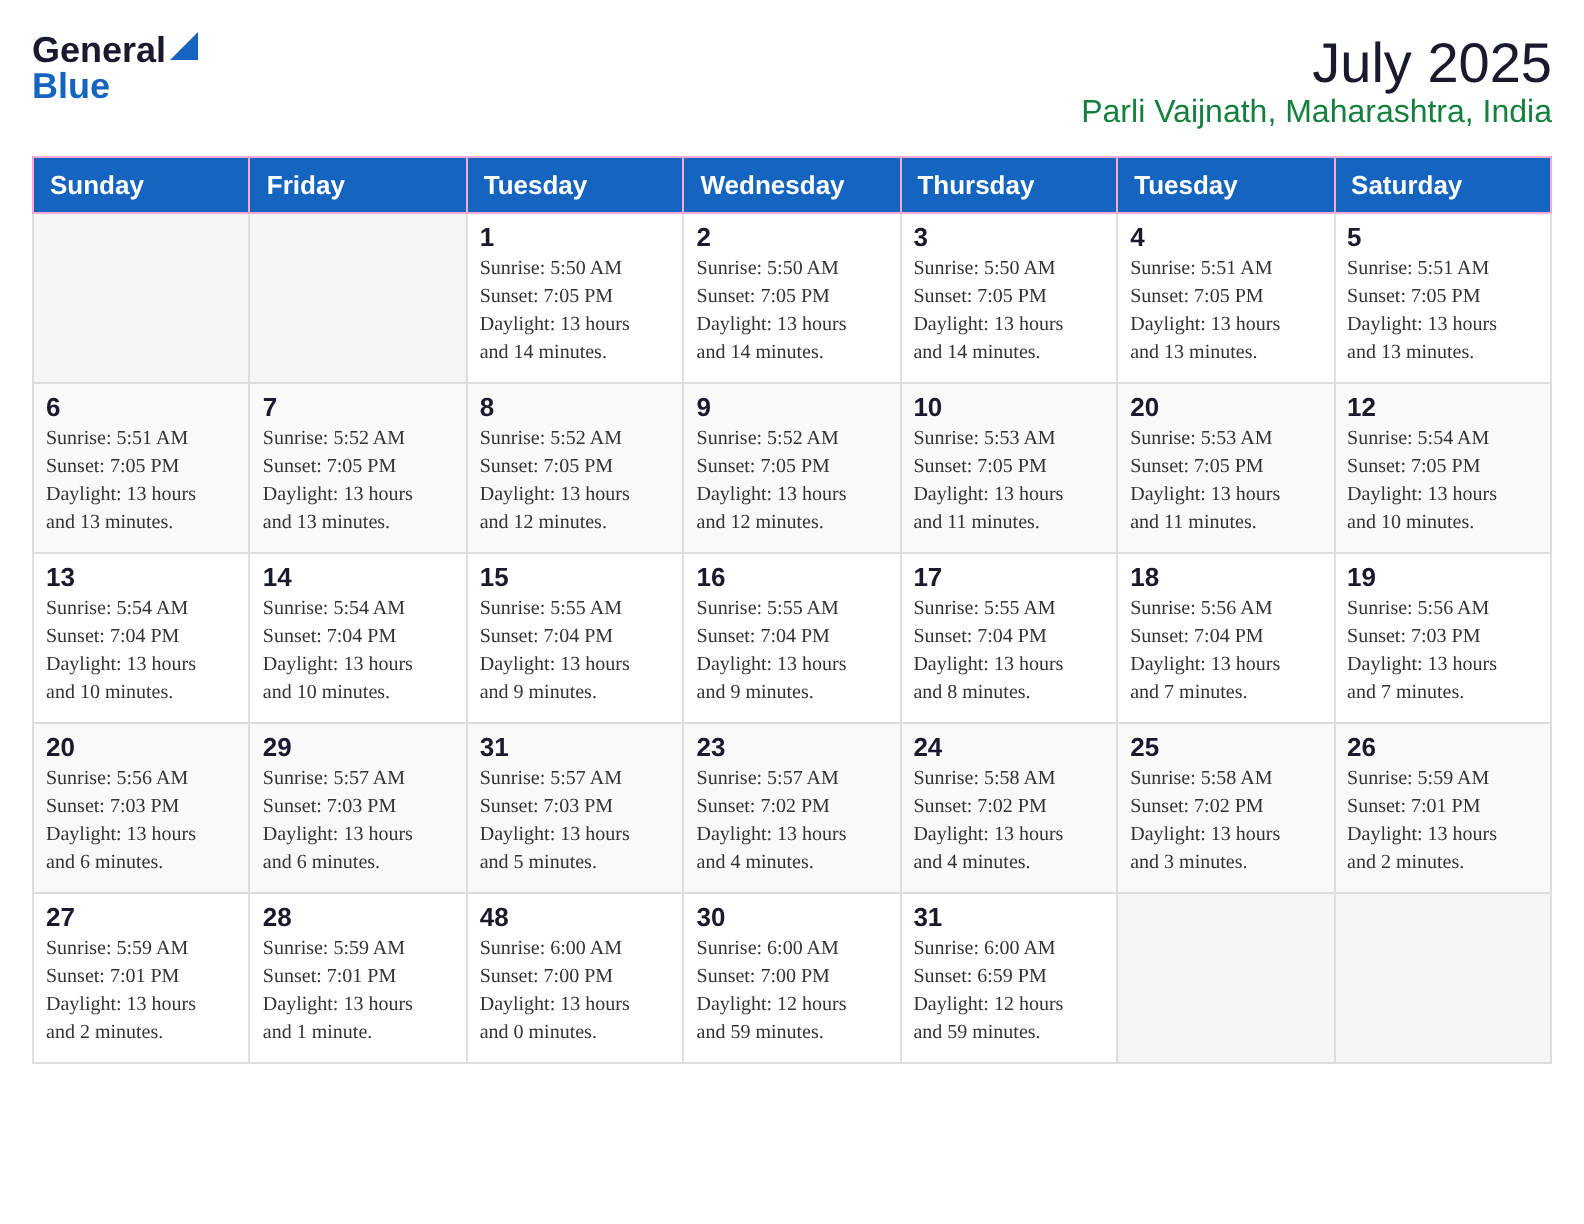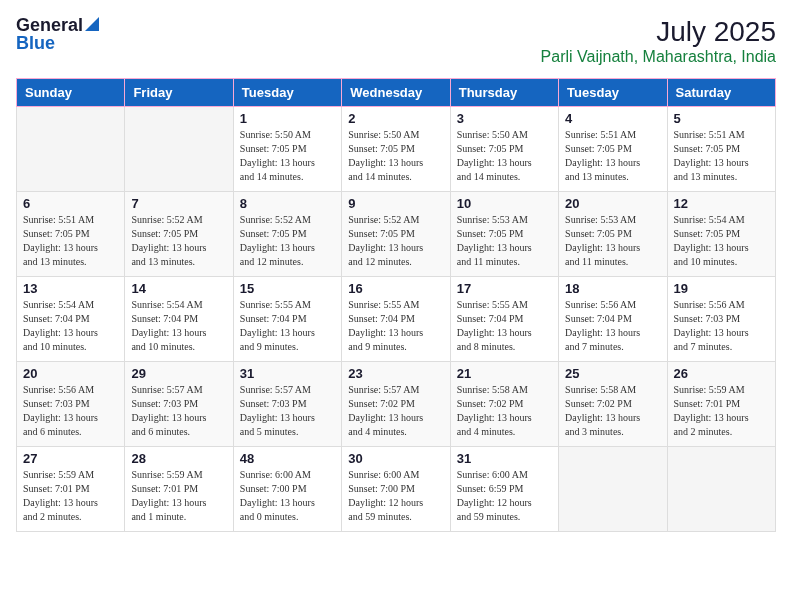--- a/index.html
+++ b/index.html
@@ -292,21 +292,21 @@
 and 5 minutes.</div>
         </td>
         <td>
           <span class="day-num">23</span>
           <div class="cell-text" style="white-space: pre-line;">Sunrise: 5:57 AM
 Sunset: 7:02 PM
 Daylight: 13 hours
 and 4 minutes.</div>
         </td>
         <td>
-          <span class="day-num">21</span>
+          <span class="day-num">24</span>
           <div class="cell-text" style="white-space: pre-line;">Sunrise: 5:58 AM
 Sunset: 7:02 PM
 Daylight: 13 hours
 and 4 minutes.</div>
         </td>
         <td>
           <span class="day-num">25</span>
           <div class="cell-text" style="white-space: pre-line;">Sunrise: 5:58 AM
 Sunset: 7:02 PM
 Daylight: 13 hours

